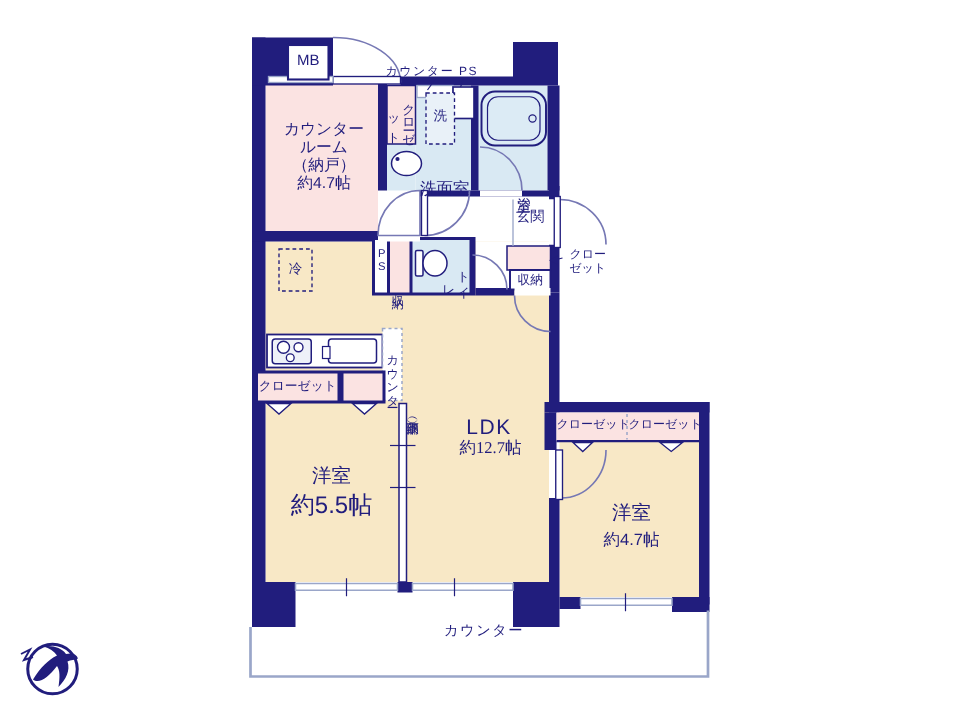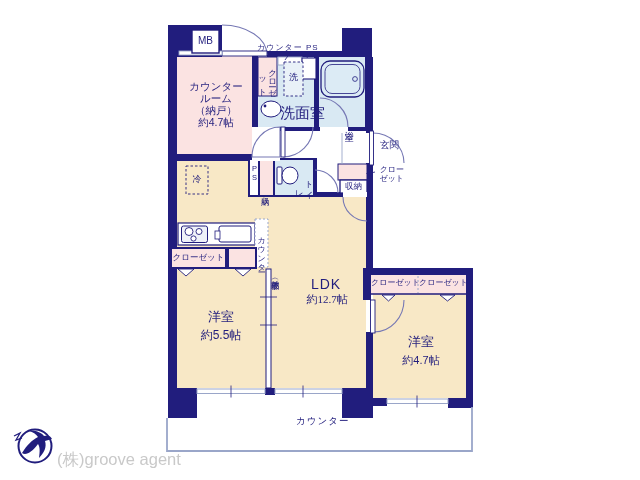--- a/index.html
+++ b/index.html
@@ -183,45 +183,44 @@
 
 <div class="lbl ctr" style="left:186px;top:80px;width:60px;font-size:10.5px;">
   <div>カウンター</div>
   <div>ルーム</div>
   <div>（納戸）</div>
   <div>約4.7帖</div>
 </div>
 
 <div class="lbl v" style="left:258px;top:60px;height:32px;font-size:8.5px;line-height:10px;letter-spacing:0;">クローゼット</div>
 <div class="lbl ctr" style="left:284px;top:72px;width:19px;font-size:9px;">洗</div>
-<div class="lbl" style="left:280px;top:104px;font-size:15px;">洗面室</div>
+<div class="lbl" style="left:280px;top:120px;font-size:11px;">洗面室</div>
 <div class="lbl v" style="left:344px;top:98px;height:28px;font-size:9px;">浴室</div>
-<div class="lbl" style="left:344px;top:140px;font-size:9.5px;padding-left:36px;">玄関</div>
+<div class="lbl" style="left:344px;top:140px;font-size:9.5px;">玄関</div>
 
 <div class="lbl ctr" style="left:186px;top:174px;width:22px;font-size:9px;">冷</div>
 <div class="lbl vu" style="left:250px;top:164px;font-size:7.5px;line-height:8px;">PS</div>
 <div class="lbl v" style="left:260px;top:164px;height:30px;font-size:8px;letter-spacing:2px;">収納</div>
 <div class="lbl v" style="left:294px;top:163px;height:32px;font-size:8.5px;">トイレ</div>
 
 <div class="lbl wrap" style="left:377px;top:165px;width:27px;font-size:8px;line-height:9px;">クローゼット</div>
 <div class="lbl ctr" style="left:341px;top:182px;width:25px;font-size:8.5px;">収納</div>
 
 <div class="lbl v" style="left:256.5px;top:221px;height:46px;font-size:8px;letter-spacing:0;">カウンター</div>
 <div class="lbl v" style="left:270px;top:223px;height:52px;font-size:8px;letter-spacing:0;">（下部収納）</div>
 
 <div class="lbl ctr" style="left:172px;top:253px;width:53px;font-size:8.5px;">クローゼット</div>
 
 <div class="lbl ctr" style="left:296px;top:276px;width:60px;font-size:14px;letter-spacing:1px;">LDK</div>
 <div class="lbl ctr" style="left:283px;top:293px;width:88px;font-size:11px;font-family:Liberation Serif, serif;">約12.7帖</div>
 
 <div class="lbl ctr" style="left:196px;top:310px;width:50px;font-size:13px;">洋室</div>
-<div class="lbl ctr" style="left:189px;top:329px;width:64px;font-size:12px;">約5.5帖</div>
+<div class="lbl ctr" style="left:189px;top:329px;width:64px;font-size:16px;">約5.5帖</div>
 
 <div class="lbl ctr" style="left:371px;top:278px;width:47px;font-size:8px;">クローゼット</div>
 <div class="lbl ctr" style="left:419px;top:278px;width:47px;font-size:8px;">クローゼット</div>
 <div class="lbl ctr" style="left:396px;top:335px;width:50px;font-size:13px;">洋室</div>
 <div class="lbl ctr" style="left:390px;top:354px;width:62px;font-size:11px;">約4.7帖</div>
 
 <div class="lbl" style="left:296px;top:416px;font-size:9.5px;letter-spacing:1px;">カウンター</div>
 
-<div class="lbl gray" style="left:57px;top:450px;font-size:16.5px;">(株)groove agent</div>
 
 </div>
 
 </body></html>

